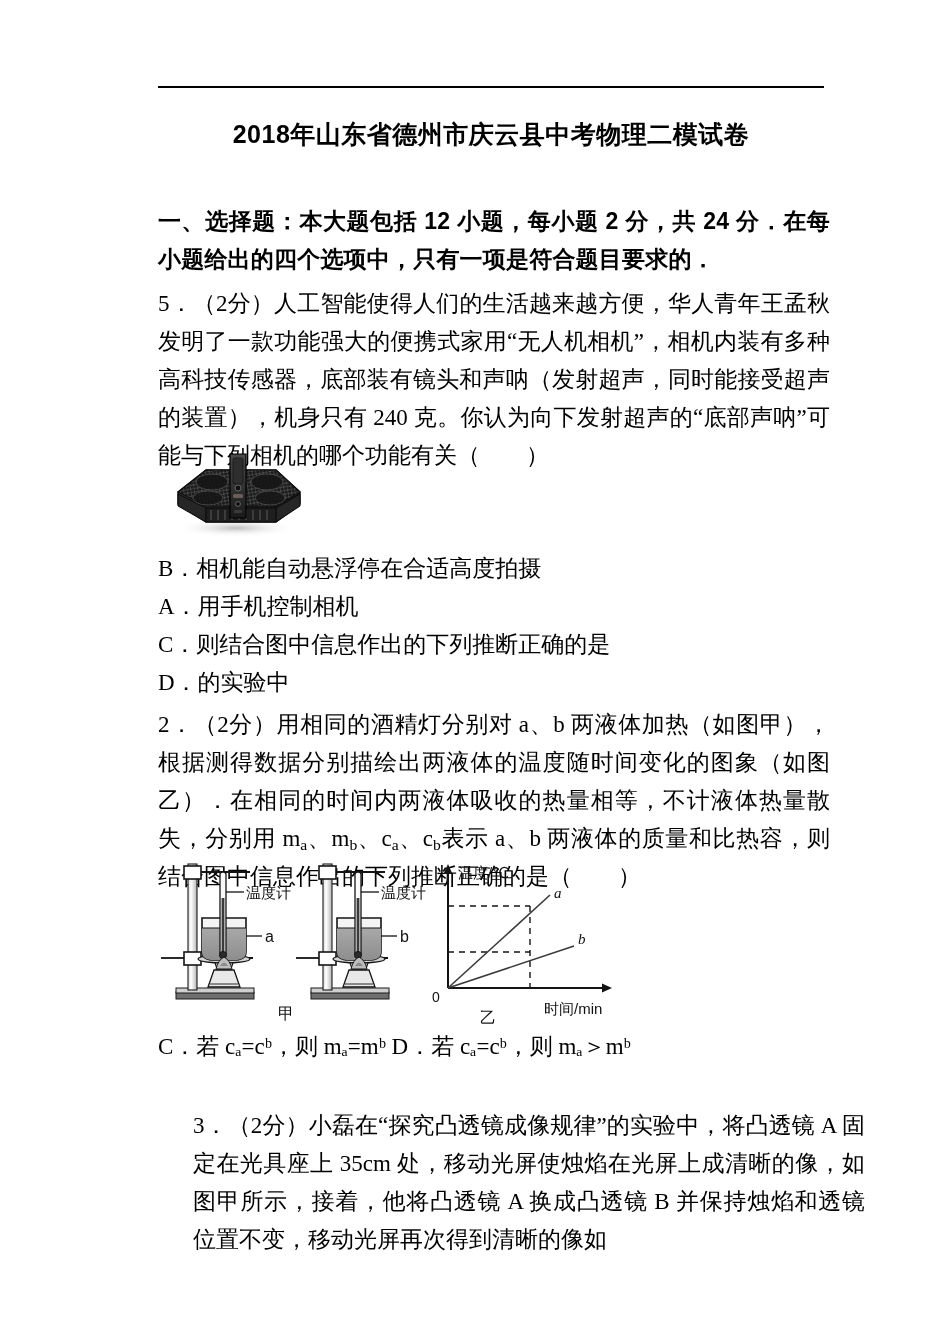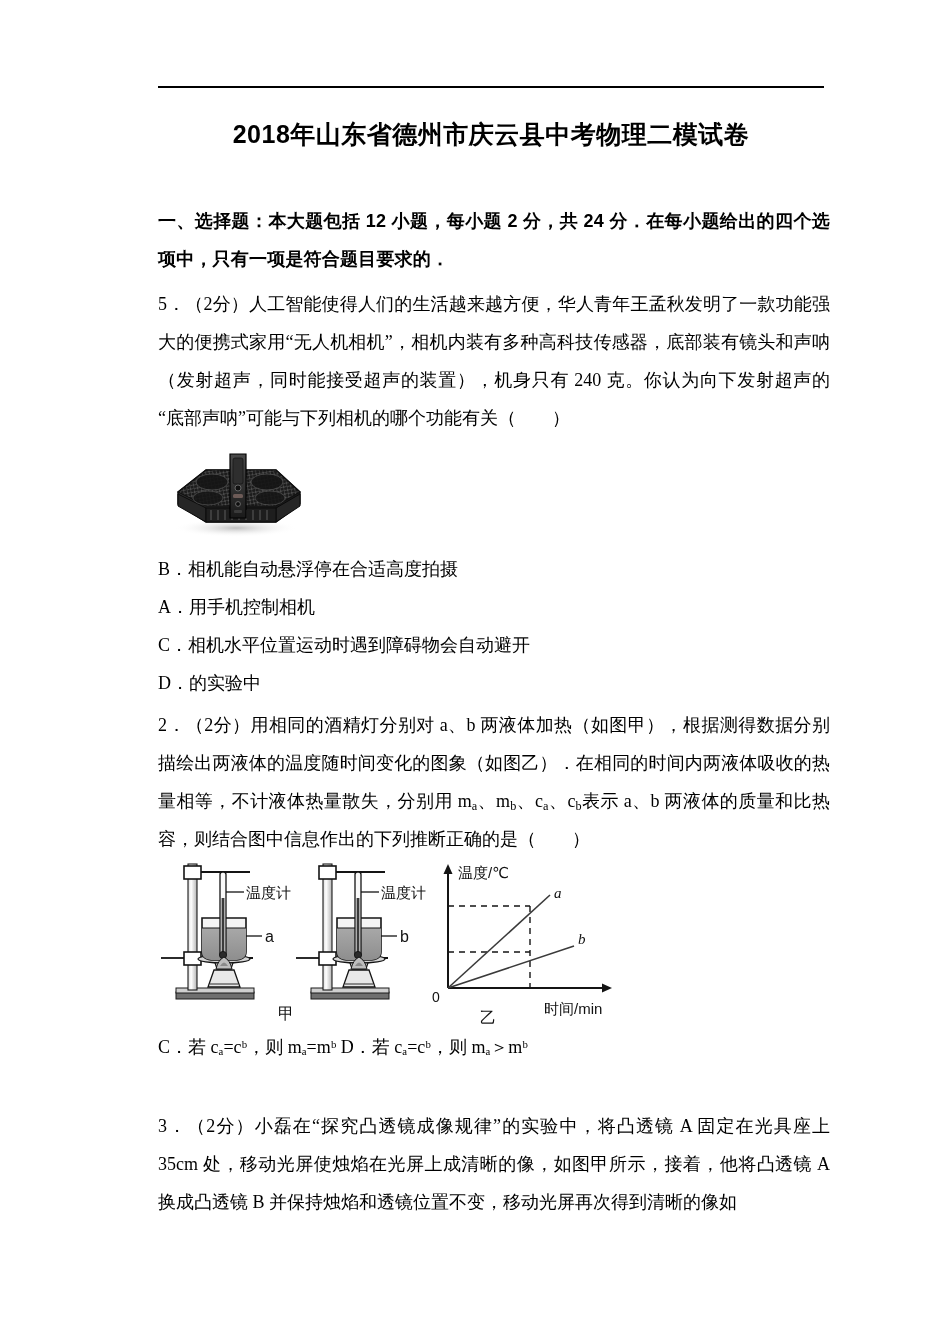--- a/index.html
+++ b/index.html
@@ -38,35 +38,35 @@
     text-align: center;
     font-size: 25px;
     font-weight: bold;
     letter-spacing: 0.5px;
     font-family: "Liberation Sans", "DejaVu Sans", sans-serif;
   }
   .body-block {
     position: absolute;
     left: 142px;
     width: 672px;
-    font-size: 18px;
+    font-size: 23px;
     line-height: 38px;
     text-align: justify;
   }
   .section-head {
     top: 202px;
     font-weight: bold;
     font-family: "Liberation Sans", "DejaVu Sans", sans-serif;
     letter-spacing: 0.2px;
   }
   .q1-stem { top: 285px; }
   .q1-opts { top: 550px; }
   .q2-stem { top: 706px; }
   .q2-opts { top: 1028px; }
-  .q3-stem { top: 1107px; }
+  .q3-stem { top: 1107px; margin-left: 35px; }
   .opt-line { white-space: nowrap; }
   sub {
     font-size: 0.68em;
     vertical-align: -0.28em;
     line-height: 0;
   }
   
   .drone-figure {
     position: absolute;
     left: 148px;
@@ -153,21 +153,21 @@
         <rect x="69" y="54" width="10" height="4" rx="1.5" fill="#6d5b57"></rect>
         <circle cx="74" cy="64" r="2.4" fill="#0d0d0d" stroke="#888" stroke-width="0.7"></circle>
         <rect x="70" y="70" width="8" height="3" rx="1" fill="#3a3a3a"></rect>
       </g>
     </svg>
   </div>
 
   <div class="body-block q1-opts">
     <div>B．相机能自动悬浮停在合适高度拍摄</div>
     <div>A．用手机控制相机</div>
-    <div>C．相机水平位置运动时遇到障碍物会自动避开</div>
+    <div>C．则结合图中信息作出的下列推断正确的是</div>
     <div>D．的实验中</div>
   </div>
 
   <div class="body-block q2-stem"><span>2．（2分）用相同的酒精灯分别对 a、b 两液体加热（如图甲），根据测得数据分别描绘出两液体的温度随时间变化的图象（如图乙）．在相同的时间内两液体吸收的热量相等，不计液体热量散失，分别用 m</span><sub>a</sub><span>、m</span><sub>b</sub><span>、c</span><sub>a</sub><span>、c</span><sub>b</sub><span>表示 a、b 两液体的质量和比热容，则结合图中信息作出的下列推断正确的是（　　）</span></div>
 
   <div class="fig2">
     <svg width="520" height="168" viewBox="0 0 520 168" xmlns="http://www.w3.org/2000/svg" font-family="Liberation Sans, DejaVu Sans, sans-serif">
       <defs>
         <linearGradient id="rodGrad" x1="0" y1="0" x2="1" y2="0">
           <stop offset="0" stop-color="#d8d8d8"></stop>

